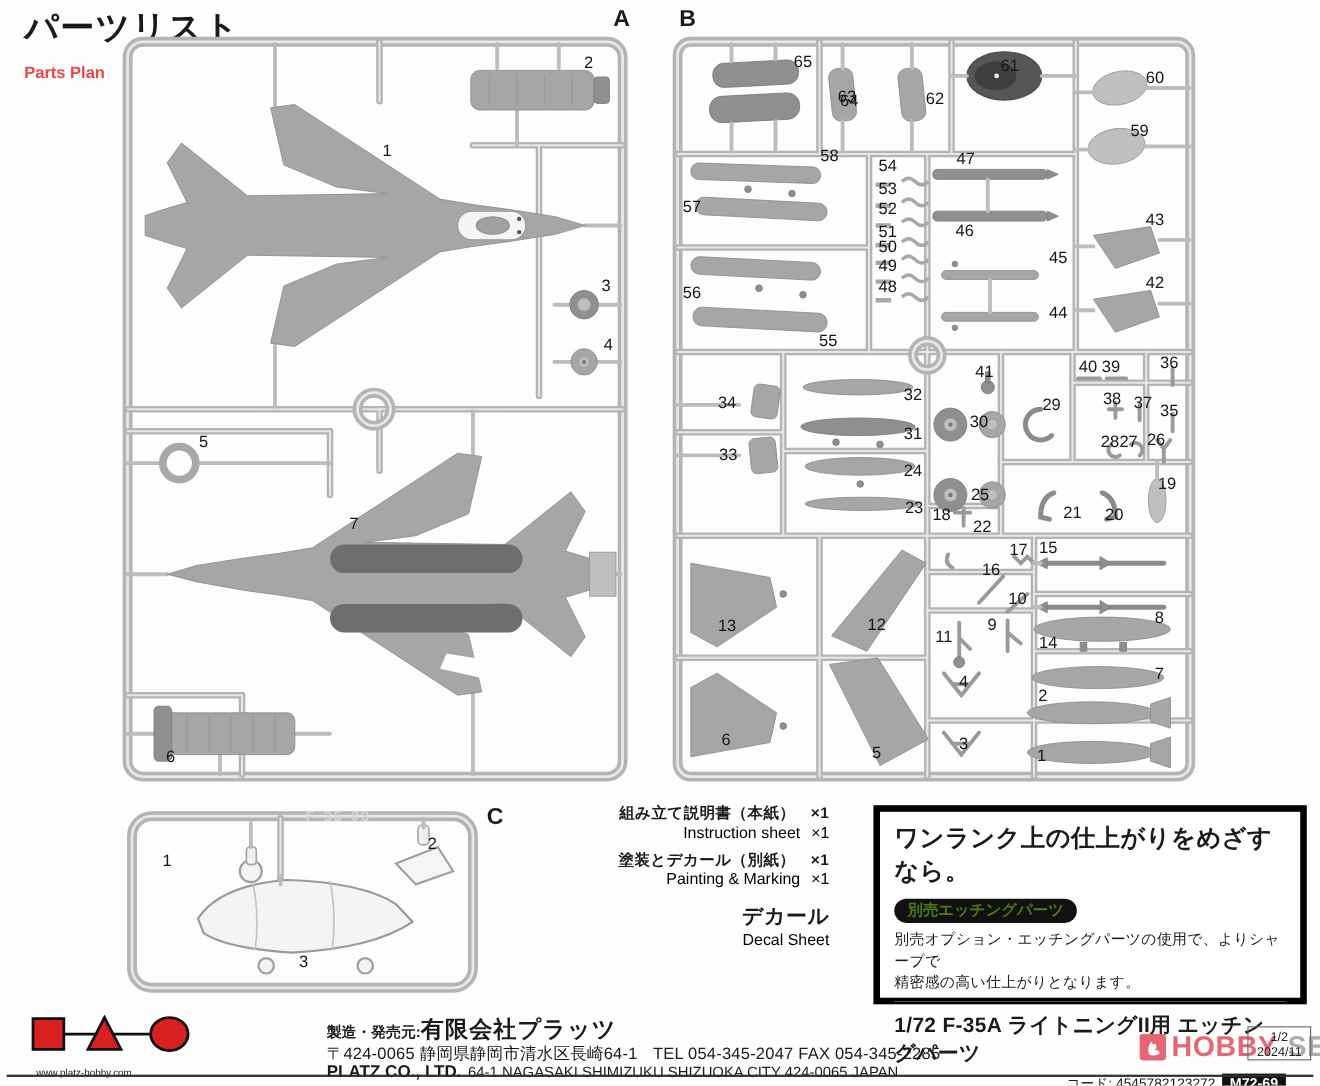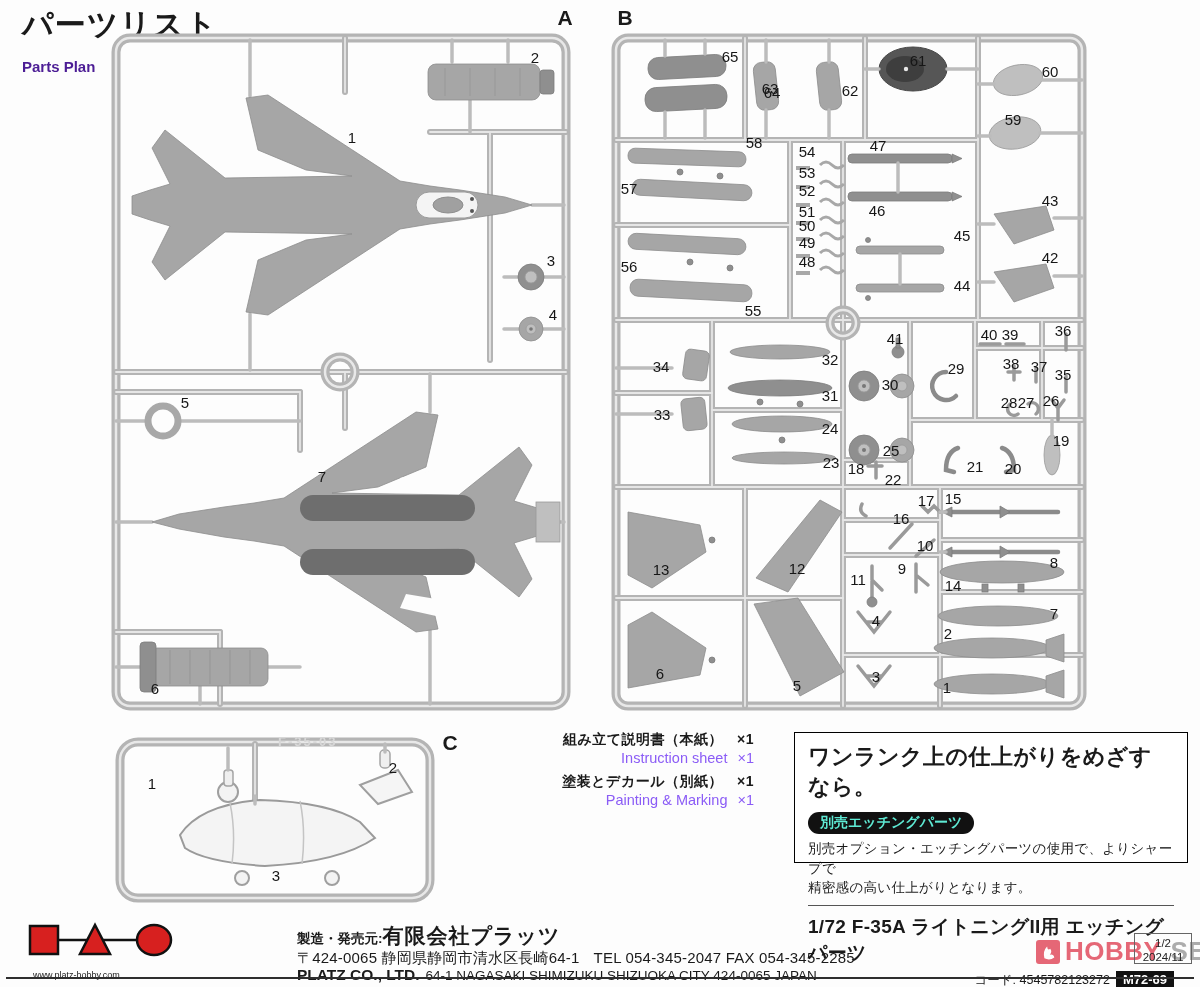--- a/index.html
+++ b/index.html
@@ -3,21 +3,21 @@
 <meta charset="utf-8">
 <style>
   html,body{margin:0;padding:0;background:#e9e9e9;}
   .page{position:relative;width:1200px;height:987px;background:#fdfdfd;overflow:hidden;
         font-family:"Liberation Sans",sans-serif;color:#1a1a1a;}
   .abs{position:absolute;}
 
   
   .hdr{left:22px;top:4px;display:flex;align-items:baseline;gap:12px;flex-direction:column;}
   .hdr .jp{font-size:31px;font-weight:bold;letter-spacing:1px;}
-  .hdr .en{font-size:15px;font-weight:bold;color:#4c1d95;}
+  .hdr .en{font-size:15px;font-weight:bold;color:#ef4444;}
 
   
   .sprue-letter{position:absolute;font-size:21px;font-weight:bold;transform:translateX(-50%);}
   .pn{position:absolute;transform:translate(-50%,-50%);font-size:15px;color:#161616;}
   .molded{position:absolute;font-size:13px;font-weight:bold;color:#d7d7d7;letter-spacing:2px;}
 
   
   svg{position:absolute;overflow:visible;}
   .frame{fill:none;stroke:#b4b4b4;stroke-width:9;}
   .framehi{fill:none;stroke:#e8e8e8;stroke-width:2.5;}
@@ -28,28 +28,28 @@
   .partd{fill:#8f8f8f;stroke:#7c7c7c;stroke-width:0.8;}
   .partl{fill:#bfbfbf;stroke:#9a9a9a;stroke-width:0.8;}
   .wire{stroke:#9a9a9a;stroke-width:3.5;fill:none;stroke-linecap:round;}
   .wired{stroke:#8b8b8b;stroke-width:4.5;fill:none;stroke-linecap:round;}
 
   
   .contents{left:528px;top:731px;width:226px;text-align:right;}
   .contents .row{margin-bottom:7px;}
   .contents .jp{font-size:14px;font-weight:bold;letter-spacing:0.5px;}
   .contents .jp .qty{margin-left:14px;}
-  .contents .en{font-size:14.5px;color:#8b5cf6;margin-top:1px;}
+  .contents .en{font-size:14.5px;color:#000000;margin-top:1px;}
   .contents .en .qty{margin-left:10px;}
 
   
-  .promo{left:794px;top:732px;width:394px;height:131px;border:1px solid #000000;
+  .promo{left:794px;top:732px;width:394px;height:181px;border:6px solid #000000;
          box-sizing:border-box;padding:9px 13px;background:#fff;}
   .promo .headline{font-size:22px;font-weight:bold;letter-spacing:0.5px;}
-  .promo .badge{display:inline-block;background:#111;color:#5eead4;font-size:14px;font-weight:bold;
+  .promo .badge{display:inline-block;background:#111;color:#4d7c0f;font-size:14px;font-weight:bold;
                 border-radius:11px;padding:2px 12px;margin-top:10px;}
   .promo .body{font-size:13.5px;line-height:1.45;margin-top:5px;letter-spacing:0.3px;}
   .promo .rule{border:none;border-top:1.5px solid #555;margin:7px 0 0 0;}
   .promo .product{font-size:19px;font-weight:bold;margin-top:8px;letter-spacing:0.3px;}
   .promo .coderow{text-align:right;font-size:12.5px;margin-top:5px;}
   .promo .codebadge{display:inline-block;background:#111;color:#fff;font-weight:bold;
                     font-size:13px;padding:1px 7px;margin-left:6px;}
 
   
   .logo-text{left:29px;top:951px;font-size:17px;font-weight:bold;letter-spacing:7px;margin-top:41px;}
@@ -455,21 +455,21 @@
       <span class="pn" style="left: 553px; top: 314px;">4</span>
       <span class="pn" style="left: 185px; top: 402px;">5</span>
       <span class="pn" style="left: 155px; top: 688px;">6</span>
       <span class="pn" style="left: 322px; top: 476px;">7</span>
       <span class="pn" style="left: 730px; top: 56px;">65</span>
       <span class="pn" style="left: 772px; top: 92px;">64</span>
       <span class="pn" style="left: 770px; top: 88px;">63</span>
       <span class="pn" style="left: 850px; top: 90px;">62</span>
       <span class="pn" style="left: 918px; top: 60px;">61</span>
       <span class="pn" style="left: 1050px; top: 71px;">60</span>
-      <span class="pn" style="left: 1013px; top: 119px;">59</span>
+      <span class="pn" style="left: 1036px; top: 119px;">59</span>
       <span class="pn" style="left: 754px; top: 142px;">58</span>
       <span class="pn" style="left: 629px; top: 188px;">57</span>
       <span class="pn" style="left: 629px; top: 266px;">56</span>
       <span class="pn" style="left: 753px; top: 310px;">55</span>
       <span class="pn" style="left: 807px; top: 151px;">54</span>
       <span class="pn" style="left: 807px; top: 172px;">53</span>
       <span class="pn" style="left: 807px; top: 190px;">52</span>
       <span class="pn" style="left: 807px; top: 211px;">51</span>
       <span class="pn" style="left: 807px; top: 225px;">50</span>
       <span class="pn" style="left: 807px; top: 242px;">49</span>
@@ -528,20 +528,24 @@
 
   <div class="abs contents">
     <div class="row">
       <div class="jp"><span>組み立て説明書（本紙）</span><span class="qty">×1</span></div>
       <div class="en"><span>Instruction sheet</span><span class="qty">×1</span></div>
     </div>
     <div class="row">
       <div class="jp"><span>塗装とデカール（別紙）</span><span class="qty">×1</span></div>
       <div class="en"><span>Painting &amp; Marking</span><span class="qty">×1</span></div>
     </div>
+    <div class="row" style="margin-top:12px;">
+      <div class="jp" style="font-size:19px"><span>デカール</span></div>
+      <div class="en"><span>Decal Sheet</span></div>
+    </div>
   </div>
 
   <div class="abs promo">
     <div class="headline">ワンランク上の仕上がりをめざすなら。</div>
     <div><span class="badge">別売エッチングパーツ</span></div>
     <div class="body">
       <span>別売オプション・エッチングパーツの使用で、よりシャープで</span><br>
       <span>精密感の高い仕上がりとなります。</span>
     </div>
     <hr class="rule">

